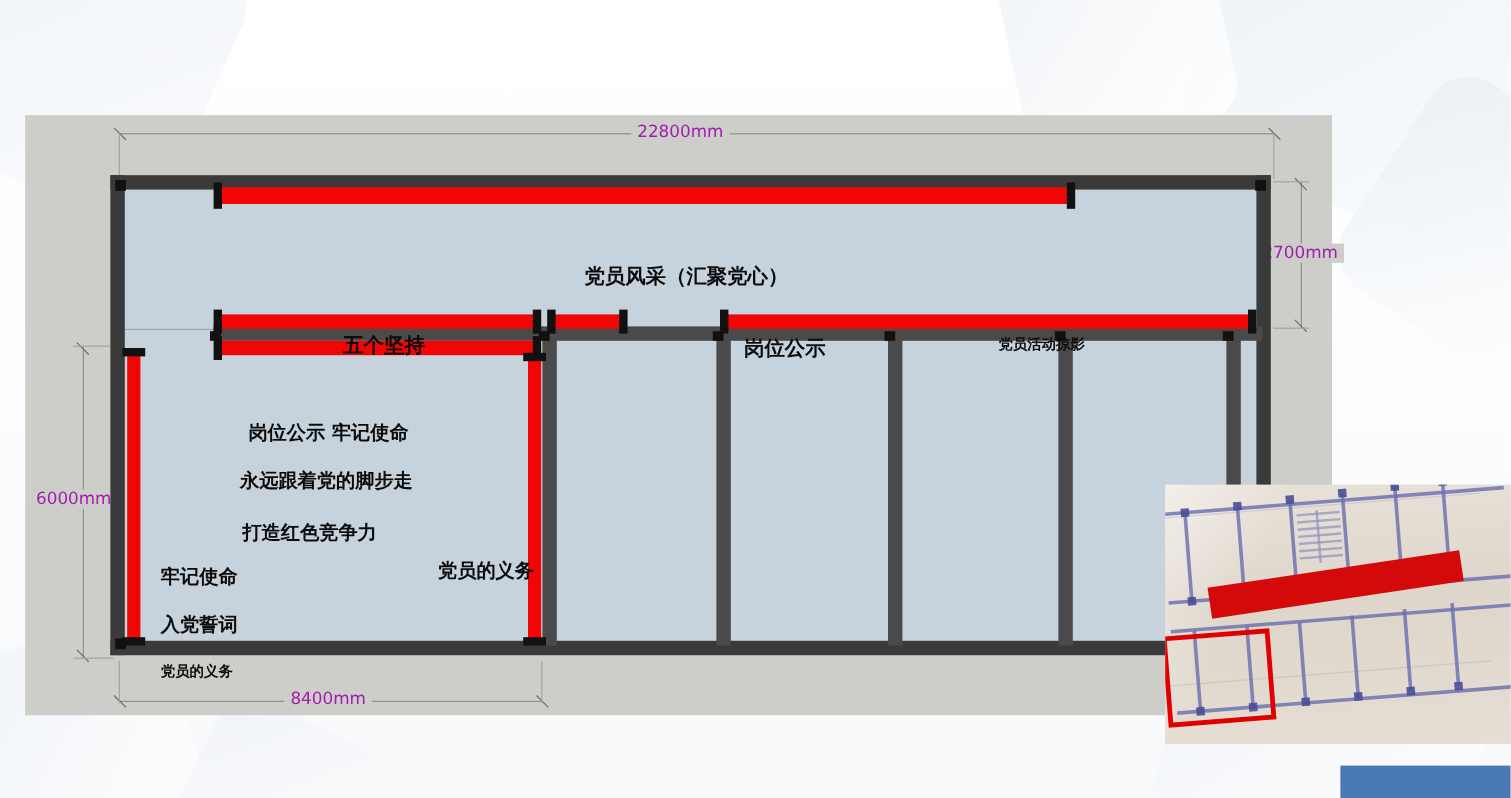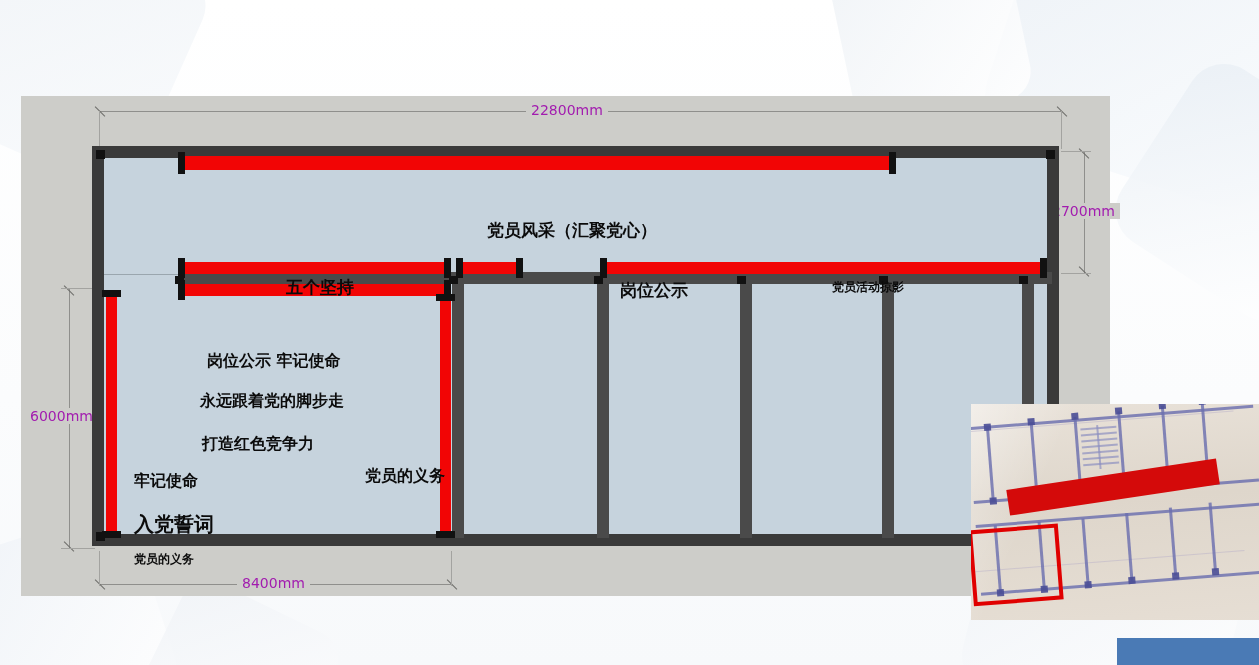--- a/index.html
+++ b/index.html
@@ -318,21 +318,21 @@
       <div class="plan-text" style="left:194px; top:130px; font-size:17px;">五个坚持</div>
       <div class="plan-text" style="left:528px; top:133px; font-size:17px;">岗位公示</div>
       <div class="plan-text" style="left:740px; top:133px; font-size:12px;">党员活动掠影</div>
 
       <div class="plan-text" style="left:115px; top:205px; font-size:16px;">岗位公示  牢记使命</div>
       <div class="plan-text" style="left:108px; top:245px; font-size:16px;">永远跟着党的脚步走</div>
       <div class="plan-text" style="left:110px; top:288px; font-size:16px;">打造红色竞争力</div>
       <div class="plan-text" style="left:273px; top:320px; font-size:16px;">党员的义务</div>
 
       <div class="plan-text" style="left:42px;  top:325px; font-size:16px;">牢记使命</div>
-      <div class="plan-text" style="left:42px;  top:365px; font-size:20px;">入党誓词</div>
+      <div class="plan-text" style="left:42px;  top:365px; font-size:16px;">入党誓词</div>
       <div class="plan-text" style="left:42px;  top:405px; font-size:12px;">党员的义务</div>
 
     </div>
   </div>
 
   <div id="photo-inset">
     <div id="photo-inner">
 
       <div class="bp-faint" style="left:14px; top:30px; width:270px; height:1px;"></div>
       <div class="bp-faint" style="left:14px; top:170px; width:270px; height:1px;"></div>

